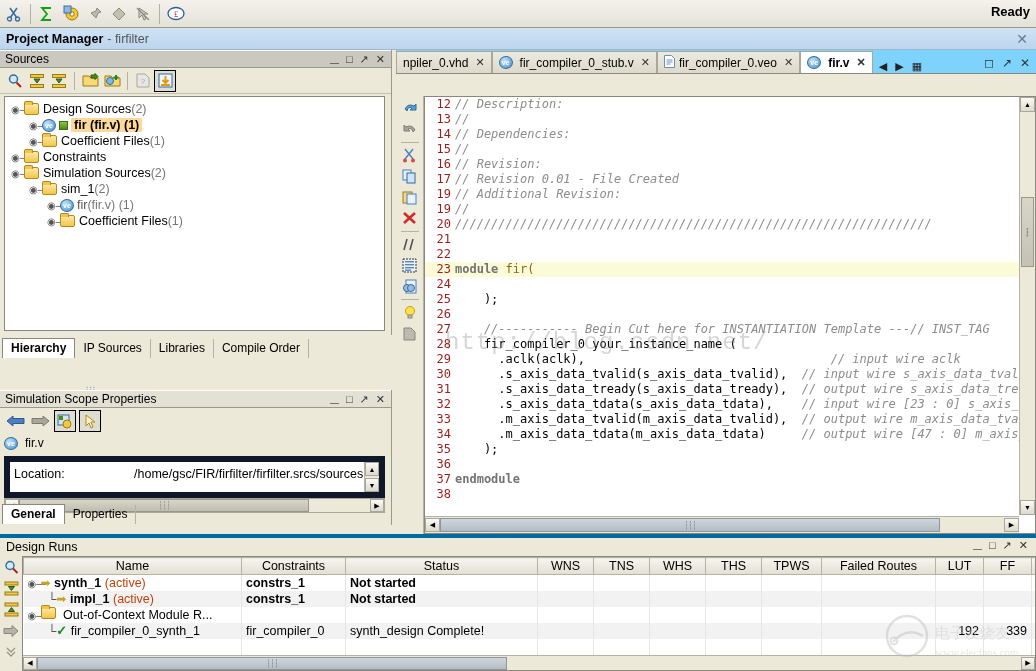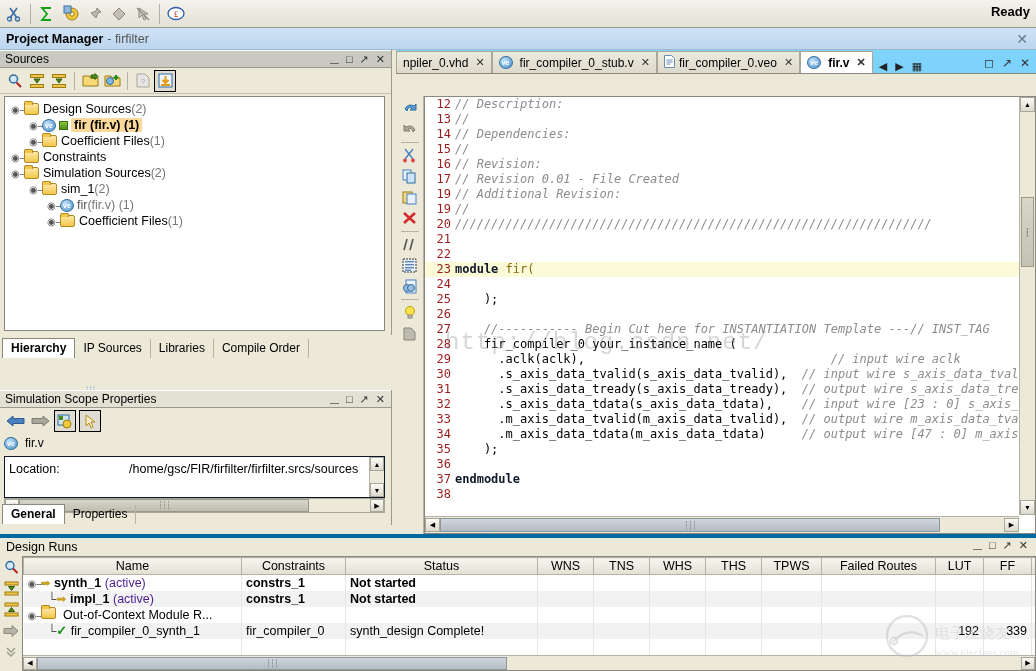--- a/index.html
+++ b/index.html
@@ -128,21 +128,21 @@
     border-bottom: none; border-radius: 3px 3px 0 0; margin-right: 2px; font-size: 12px;
   }
   #sub-tabs .stab.sel { background: #fff; font-weight: bold; }
 
   
   #simprops { left: 0; top: 390px; width: 392px; height: 135px; border-right: 1px solid #9a9a8c; }
   .sp-tools { height: 26px; display: flex; align-items: center; padding-left: 4px; gap: 3px; }
   .sp-tools .ti { width: 22px; height: 22px; display: flex; align-items: center; justify-content: center; }
   .sp-file { display: flex; align-items: center; gap: 4px; padding: 2px 4px; font-size: 12px; }
   .loc-box {
-    margin: 4px 6px 0 4px; border: 1px solid #0f172a; background: #fff; height: 42px;
+    margin: 4px 6px 0 4px; border: 6px solid #0f172a; background: #fff; height: 42px;
     position: relative; overflow: hidden;
   }
   .loc-row { display: flex; align-items: center; height: 24px; padding: 0 4px; font-size: 12.5px; }
   .loc-row .lbl { width: 120px; }
   .loc-row .val { flex: 1; }
   .vscroll-mini {
     position: absolute; right: 0; top: 0; width: 15px; height: 100%;
     background: #ece9d8; border-left: 1px solid #b5b2a6;
     display: flex; flex-direction: column; justify-content: space-between;
   }
@@ -180,21 +180,21 @@
   .ed-side .si { width: 22px; height: 21px; display: flex; align-items: center; justify-content: center; }
   .ed-side .ssep { width: 18px; height: 1px; background: #b5b2a6; margin: 2px 0; }
   .code-wrap { flex: 1; position: relative; background: #fff; border: 1px solid #8a887c; margin: 0 0 0 0; overflow: hidden;}
   .code-scroll { position: absolute; left:0; top:0; right:16px; bottom:18px; overflow: hidden; background:#fff;}
   .cl { display: flex; height: 15px; font-family: "DejaVu Sans Mono", monospace; font-size: 12px; white-space: pre; }
   .cl.hl { background: #fbfbd8; }
   .ln { width: 30px; text-align: right; padding-right: 4px; color: #9b1c1c; flex: none;
         font-family: "DejaVu Sans Mono", monospace; font-size: 12px; }
   .ct { flex: 1; }
   .cmt { color: #8c8c8c; font-style: italic; }
-  .kw { color: #0f172a; font-weight: bold; }
+  .kw { color: #737373; font-weight: bold; }
   .id { color: #8a6a10; }
   .vsb { position: absolute; right: 0; top: 0; width: 16px; bottom: 18px; background: #ece9d8;
         border-left: 1px solid #b5b2a6; }
   .vsb .ar { height: 15px; background: linear-gradient(#fbfaf6,#dcd9cd); border: 1px solid #a9a69a;
         display:flex; align-items:center; justify-content:center; font-size:7px; }
   .vsb .thumb { position:absolute; left:1px; right:1px; top:100px; height: 70px;
         background: linear-gradient(#d8d5c9,#c4c1b5); border:1px solid #9a978b;
         display:flex; align-items:center; justify-content:center; color:#8a8880; font-size:8px; }
   .hsb { position: absolute; left: 0; right: 16px; bottom: 0; height: 17px; background: #ece9d8;
         border-top: 1px solid #b5b2a6; display: flex; align-items: center; }
@@ -219,21 +219,21 @@
   .runs-side .si { width: 20px; height: 19px; display:flex; align-items:center; justify-content:center; }
   .grid { flex: 1; position: relative; border: 1px solid #8a887c; background: #fff; overflow: hidden; }
   table.rt { border-collapse: collapse; width: 100%; font-size: 12.5px; table-layout: fixed; }
   table.rt th {
     background: linear-gradient(#f6f5ef,#e2dfd3); border: 1px solid #b5b2a6; height: 17px;
     font-weight: normal; padding: 0 3px;
   }
   table.rt td { border-right: 1px solid #e6e6e6; height: 16px; padding: 0 4px; white-space: nowrap; }
   table.rt tr.alt td { background: #f2f2f2; }
   .bold { font-weight: bold; }
-  .dimtxt { color: #4c1d95; font-weight: normal; }
+  .dimtxt { color: #c2410c; font-weight: normal; }
   .arrowi { color: #c9a227; font-size: 12px; }
   .checki { color: #1d8c1d; font-weight: bold; font-size: 13px; }
   .runs-hsb { position: absolute; left: 0; right: 0; bottom: 0; height: 15px; background: #ece9d8;
       border-top: 1px solid #b5b2a6; display: flex; align-items: center; }
   .runs-hsb .ar { width: 14px; height: 13px; background: linear-gradient(#fbfaf6,#dcd9cd);
       border: 1px solid #a9a69a; display:flex; align-items:center; justify-content:center; font-size:7px;}
   .runs-hsb .thumb { height: 13px; background: linear-gradient(#cfd6dc,#b4bcc4); border:1px solid #8e969e;
       display:flex; align-items:center; justify-content:center; color:#7b848c; font-size:8px; letter-spacing:-1px;}
 
   .wm2 { position: absolute; right: 4px; bottom: 2px; width: 150px; height: 56px; opacity: .45; pointer-events:none; }

